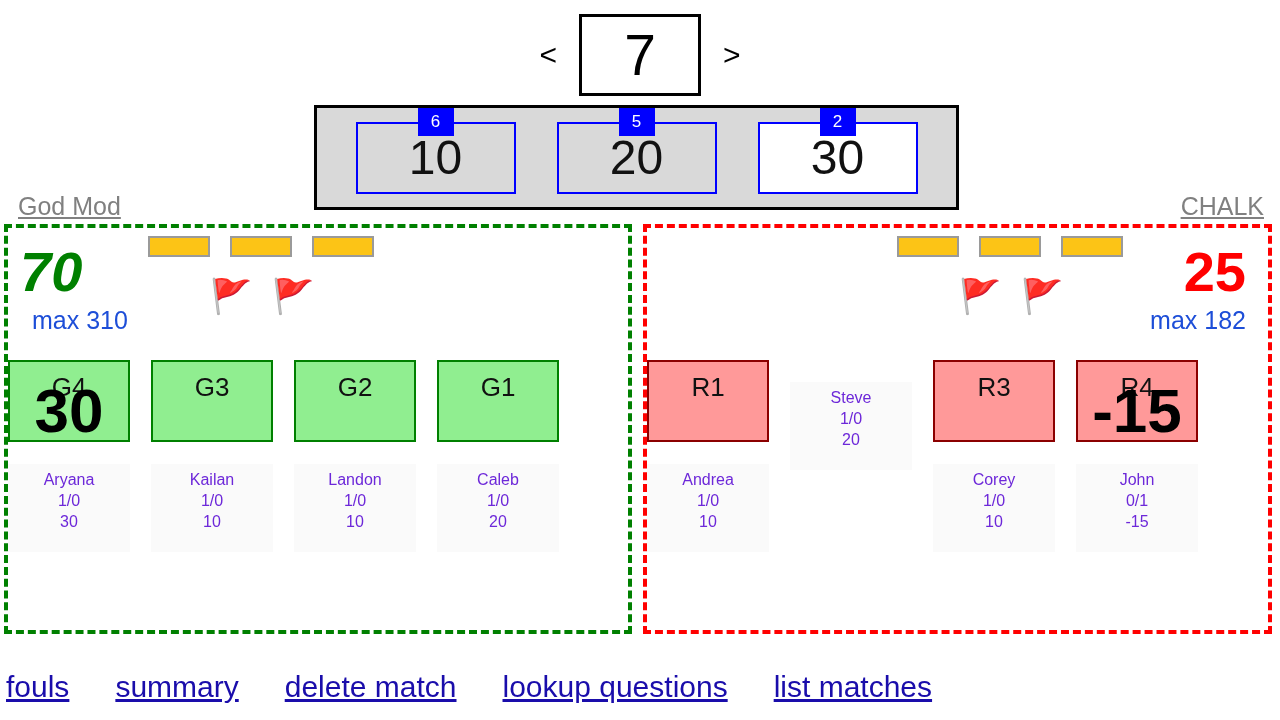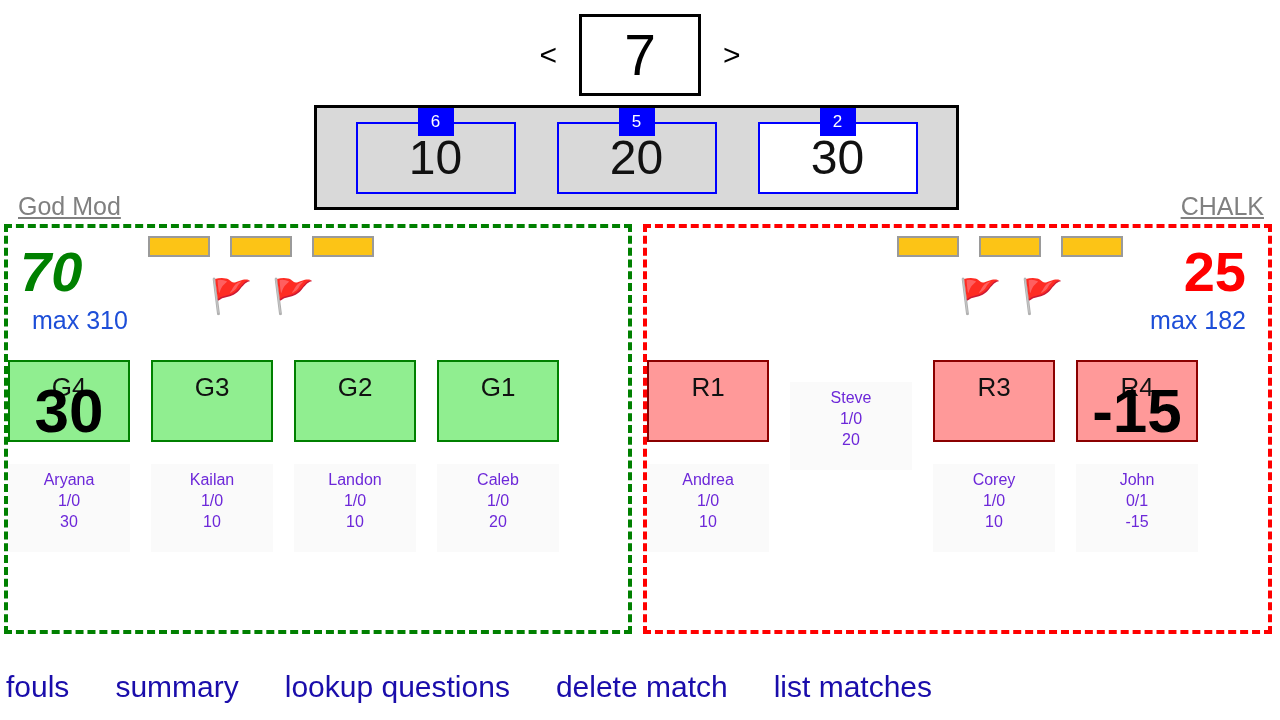--- a/index.html
+++ b/index.html
@@ -134,21 +134,21 @@
     padding-top: 5px;
   }
   .player-info div { display: block; }
 
   
   .footer {
     position: absolute; left: 6px; top: 672px;
     display: flex; align-items: baseline; gap: 46px;
   }
   .footer a {
-    color: #1a0dab; 
+    color: #1a0dab; text-decoration: underline;
     font-size: 30px; line-height: 1; cursor: pointer;
   }
 </style>
 </head>
 <body>
 
 <div id="app">
 
   <div class="round-nav">
     <span class="round-arrow">&lt;</span>
@@ -285,18 +285,18 @@
             <div>0/1</div>
             <div>-15</div>
           </div>
         </div>
       </div>
   </div>
 
   <div class="footer" id="footer">
       <a>fouls</a>
       <a>summary</a>
+      <a>delete match</a>
       <a>lookup questions</a>
-      <a>delete match</a>
       <a>list matches</a>
     </div>
 
 </div>
 
 </body></html>

